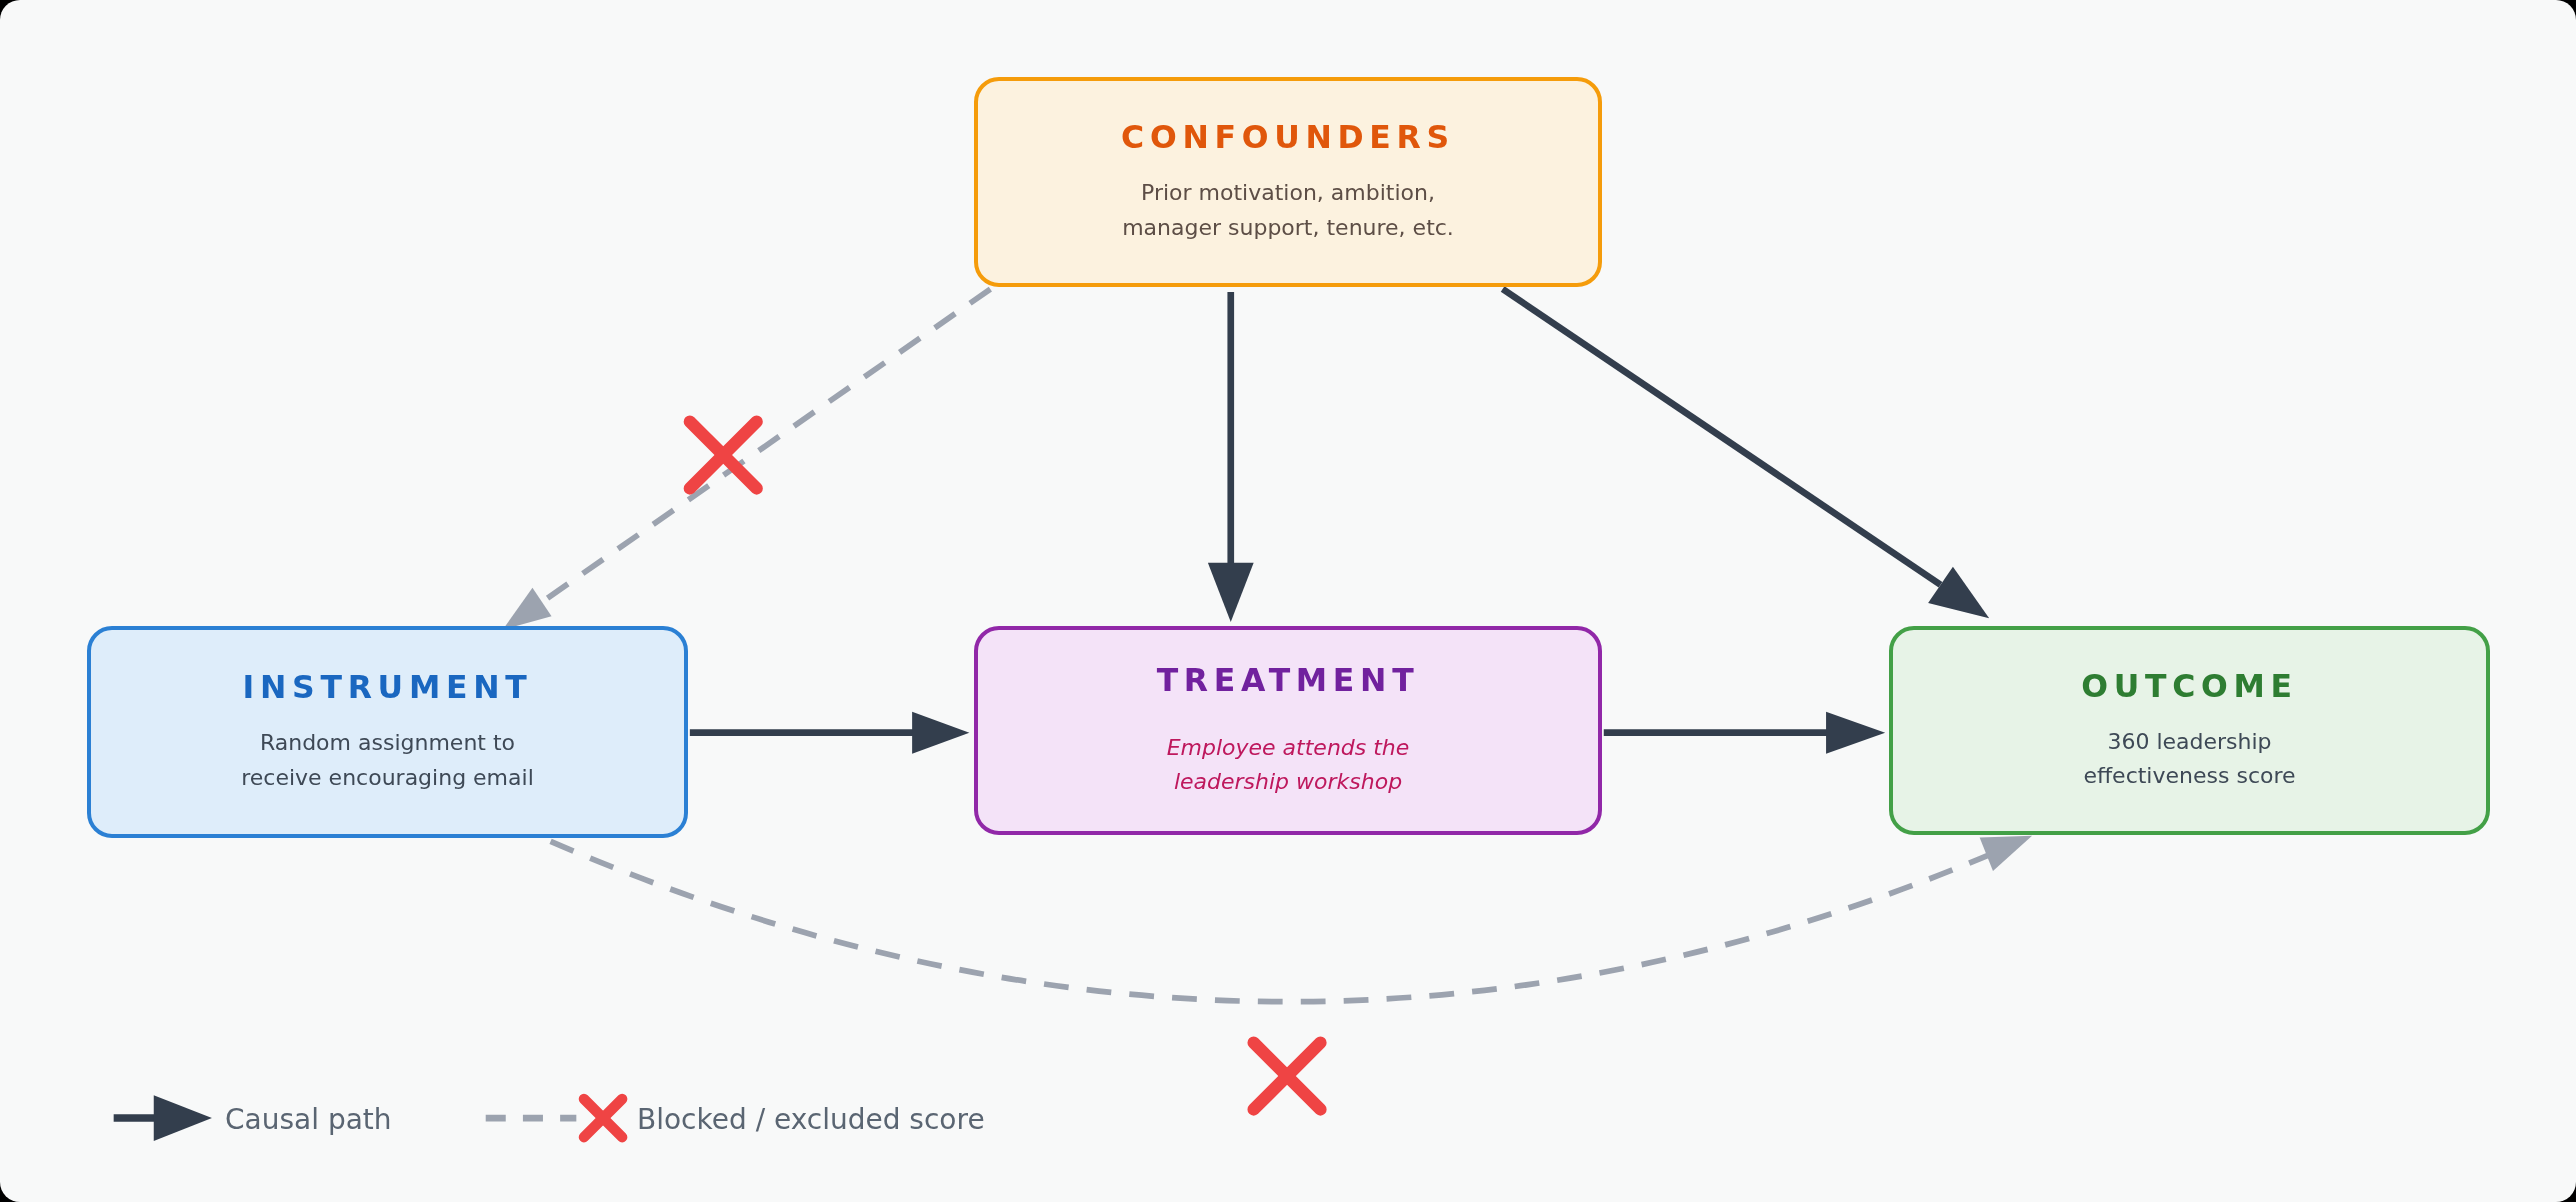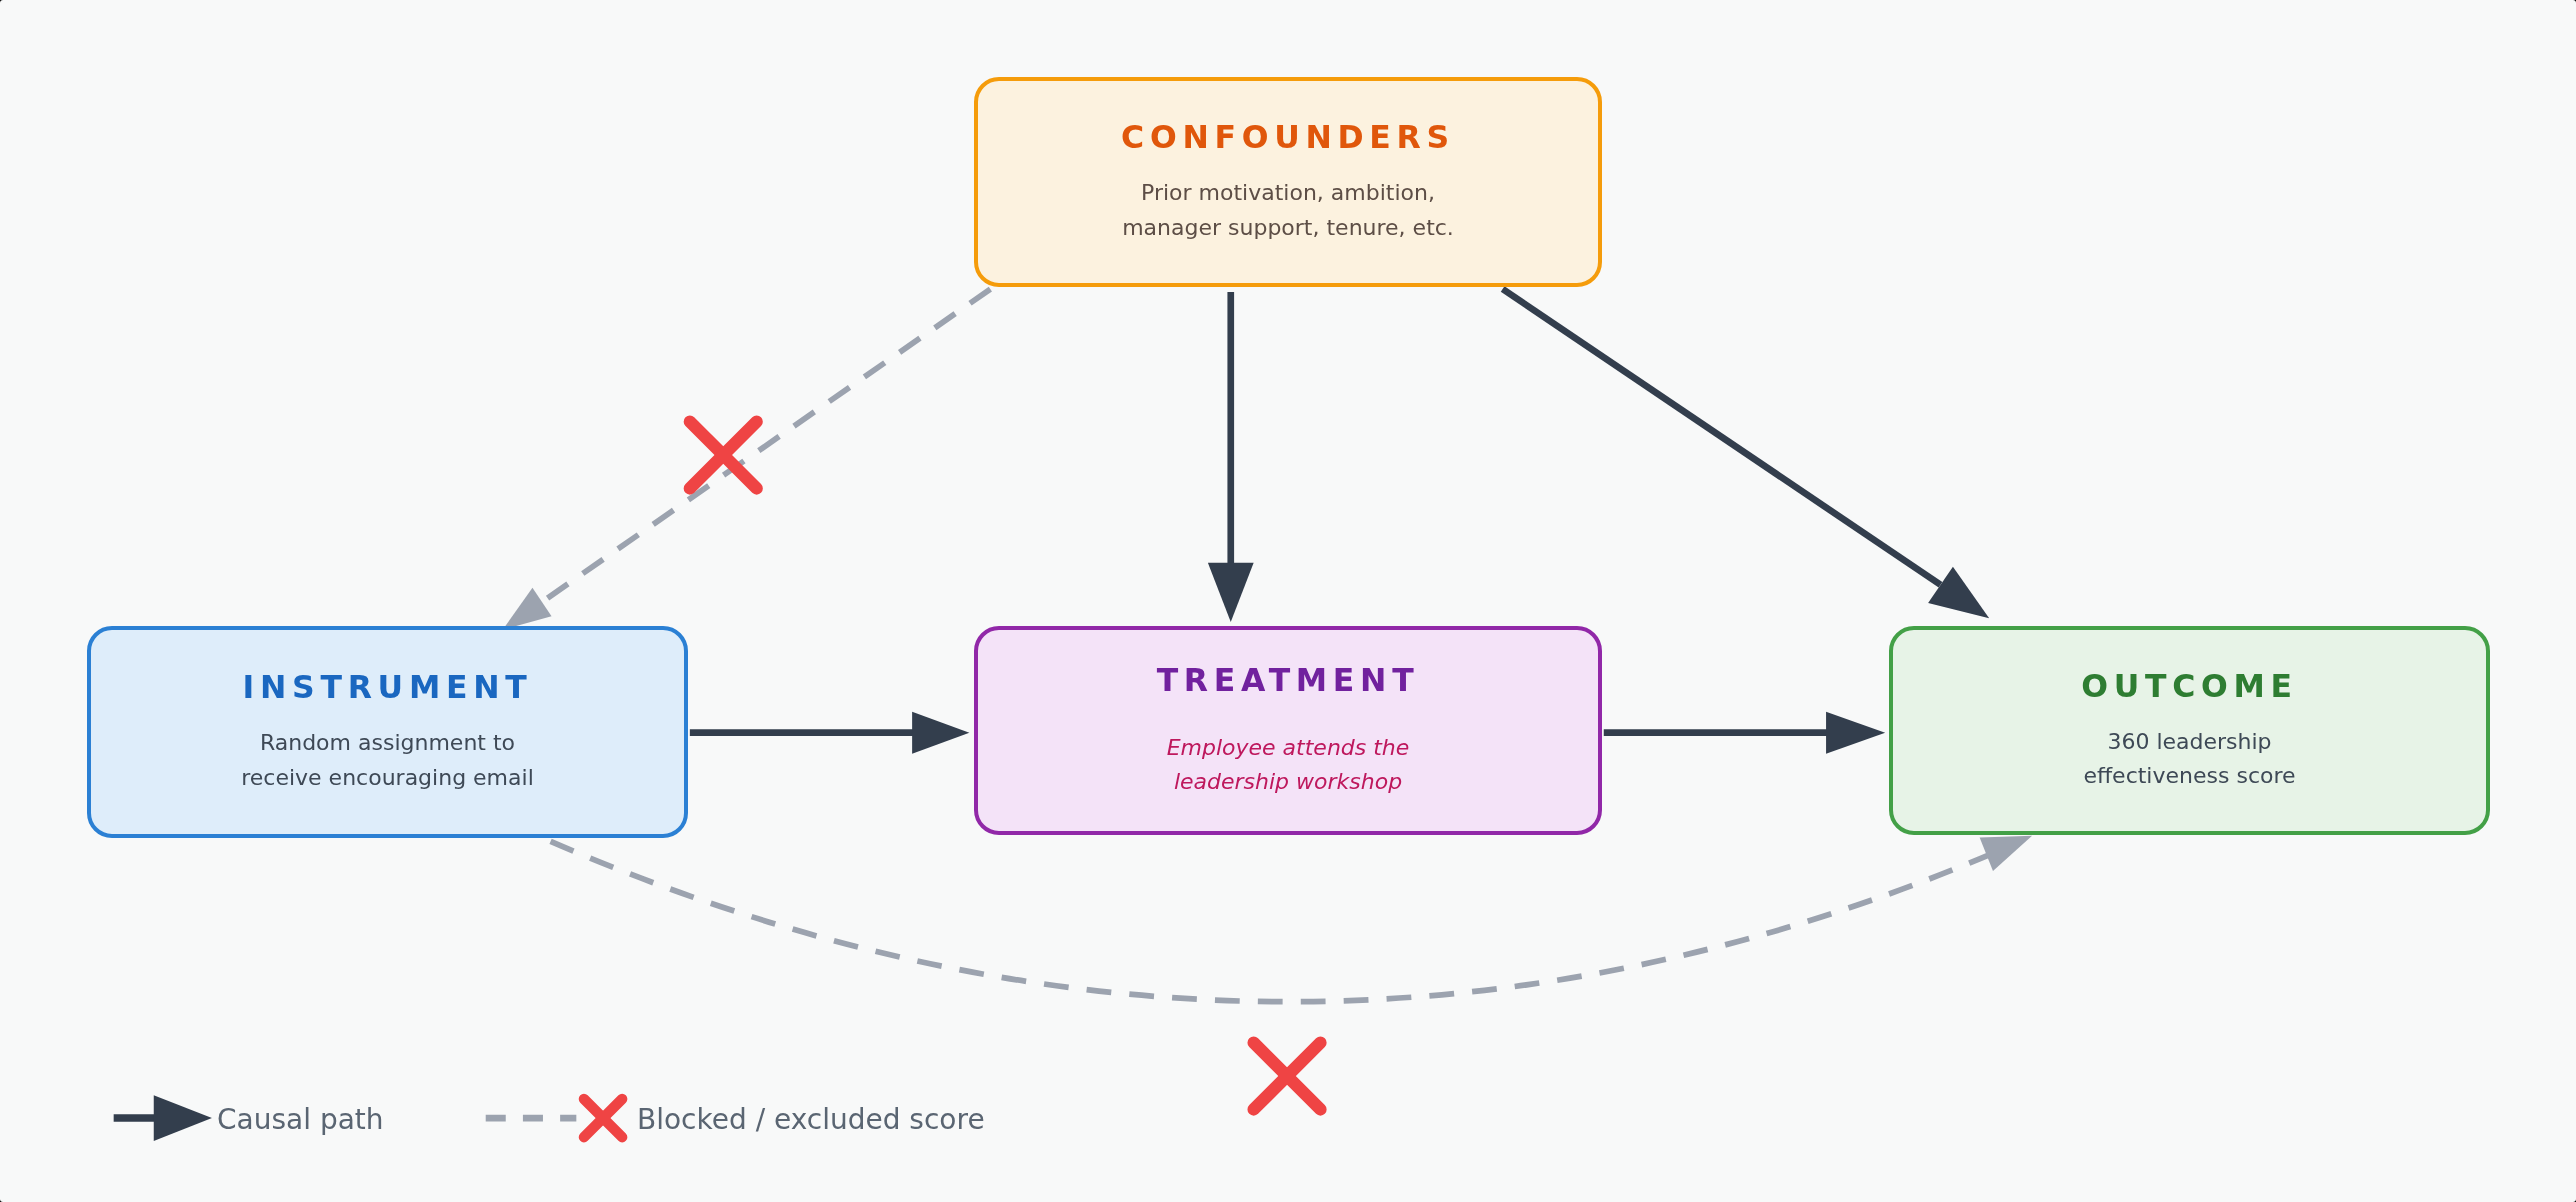--- a/index.html
+++ b/index.html
@@ -1,35 +1,35 @@
 <!DOCTYPE html>
 <html><head>
 <meta charset="utf-8">
 <style>
   html,body{margin:0;padding:0;background:#000;}
   .canvas{position:relative;width:2576px;height:1202px;background:#000;font-family:"DejaVu Sans","Liberation Sans",sans-serif;}
-  .page{position:absolute;inset:0;background:#F8F9F9;border-radius:3px;overflow:hidden;padding-left:16px;}
+  .page{position:absolute;inset:0;background:#F8F9F9;border-radius:20px;overflow:hidden;padding-left:16px;}
   svg.overlay{position:absolute;left:0;top:0;width:2576px;height:1202px;pointer-events:none;}
   .node{position:absolute;border-radius:25px;display:flex;flex-direction:column;align-items:center;justify-content:center;text-align:center;box-sizing:border-box;}
   .node-title{font-weight:bold;font-size:31.5px;letter-spacing:5.7px;margin-bottom:21px;}
   .node-desc{font-size:22px;line-height:1.55;white-space:pre-line;}
   .node-confounders{left:974px;top:77px;width:628px;height:210px;background:#FCF2DF;border:4.8px solid #F59C0B;}
   .node-confounders .node-title{color:#E0570B;}
   .node-confounders .node-desc{color:#5D4E46;}
   .node-instrument{left:87px;top:626px;width:601px;height:212px;background:#DEEDFA;border:4.8px solid #2B80D4;}
   .node-instrument .node-title{color:#1A67C0;}
   .node-instrument .node-desc{color:#3E4956;}
   .node-treatment{left:974px;top:626px;width:628px;height:209px;background:#F4E3F8;border:4.8px solid #9128A8;gap:12px;}
   .node-treatment .node-title{color:#71219E;}
   .node-treatment .node-desc{color:#be185d;font-style:italic;}
   .node-outcome{left:1889px;top:626px;width:601px;height:209px;background:#E7F3E7;border:4.8px solid #43A047;}
   .node-outcome .node-title{color:#2E7D32;}
   .node-outcome .node-desc{color:#3E4956;}
   .legend-label{position:absolute;font-size:28px;color:#5A6572;transform:translateY(-50%);}
-  .legend-causal{left:217px;top:1119px;}
+  .legend-causal{left:225px;top:1119px;}
   .legend-blocked{left:637px;top:1119px;}
 </style>
 </head>
 <body>
 
 <div class="canvas">
   <div class="page">
 
     <svg class="overlay" viewBox="0 0 2700 1260" xmlns="http://www.w3.org/2000/svg">
 

